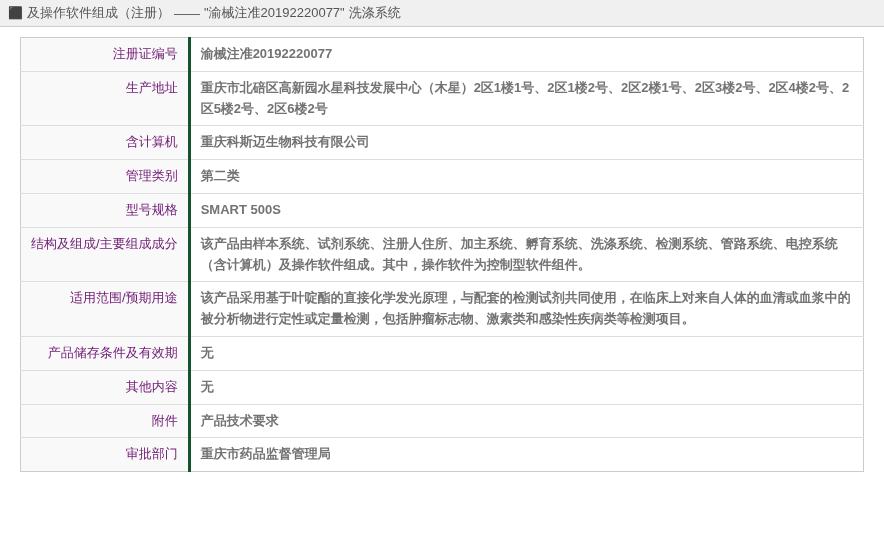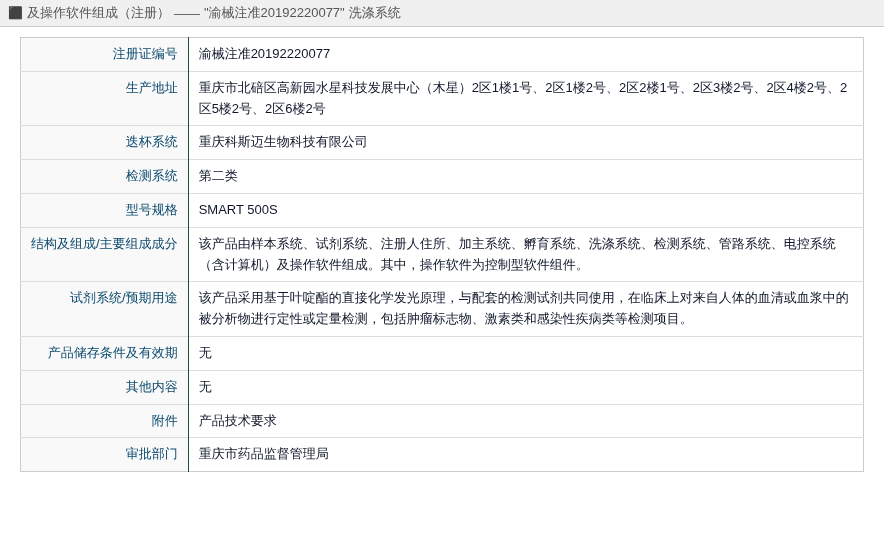--- a/index.html
+++ b/index.html
@@ -43,29 +43,30 @@
       border-bottom: none;
     }
     table.info-table td {
       padding: 6px 10px;
       vertical-align: top;
       line-height: 1.6;
     }
     table.info-table td.label {
       width: 160px;
       text-align: right;
-      color: #0c4a6e;
+      color: #701a75;
       white-space: nowrap;
       background: #f9f9f9;
-      border-right: 1px solid #14532d;
+      border-right: 3px solid #14532d;
       font-size: 13px;
     }
     table.info-table td.value {
-      color: #0f172a;
+      color: #737373;
       font-size: 13px;
+      font-weight: bold;
     }
   </style>
 </head>
 <body>
 
 <div class="title-bar">
     <span style="font-size: 12px;">⬛</span>
     <span>及操作软件组成（注册）</span>
     <span> —— </span>
     <span>"渝械注准20192220077"</span>
@@ -77,37 +78,37 @@
     <tbody id="table-body">
     <tr>
           <td class="label">注册证编号</td>
           <td class="value">渝械注准20192220077</td>
         </tr>
         <tr>
           <td class="label">生产地址</td>
           <td class="value">重庆市北碚区高新园水星科技发展中心（木星）2区1楼1号、2区1楼2号、2区2楼1号、2区3楼2号、2区4楼2号、2区5楼2号、2区6楼2号</td>
         </tr>
         <tr>
-          <td class="label">迭杯系统</td>
+          <td class="label">含计算机</td>
           <td class="value">重庆科斯迈生物科技有限公司</td>
         </tr>
         <tr>
-          <td class="label">检测系统</td>
+          <td class="label">管理类别</td>
           <td class="value">第二类</td>
         </tr>
         <tr>
           <td class="label">型号规格</td>
           <td class="value">SMART 500S</td>
         </tr>
         <tr>
           <td class="label">结构及组成/主要组成成分</td>
           <td class="value">该产品由样本系统、试剂系统、注册人住所、加主系统、孵育系统、洗涤系统、检测系统、管路系统、电控系统（含计算机）及操作软件组成。其中，操作软件为控制型软件组件。</td>
         </tr>
         <tr>
-          <td class="label">试剂系统/预期用途</td>
+          <td class="label">适用范围/预期用途</td>
           <td class="value">该产品采用基于叶啶酯的直接化学发光原理，与配套的检测试剂共同使用，在临床上对来自人体的血清或血浆中的被分析物进行定性或定量检测，包括肿瘤标志物、激素类和感染性疾病类等检测项目。</td>
         </tr>
         <tr>
           <td class="label">产品储存条件及有效期</td>
           <td class="value">无</td>
         </tr>
         <tr>
           <td class="label">其他内容</td>
           <td class="value">无</td>
         </tr>

